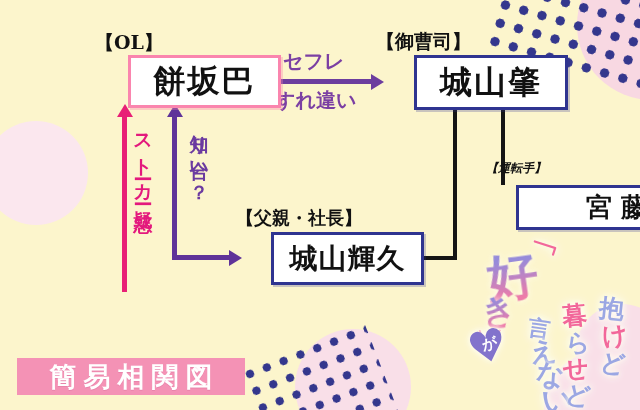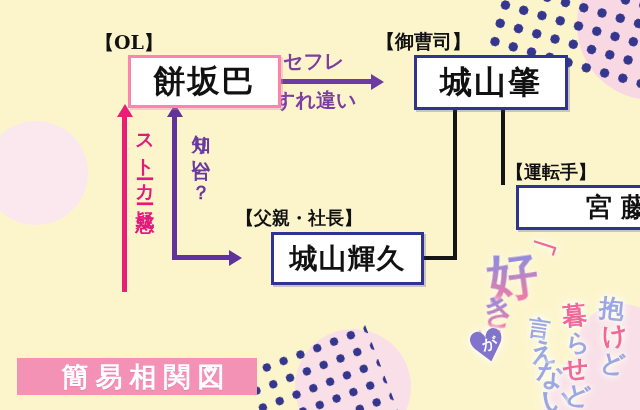--- a/index.html
+++ b/index.html
@@ -30,21 +30,21 @@
   #box-hero{left:383px;top:55px;width:148px;height:49px;font-size:32px;letter-spacing:2px;}
   #box-driver{left:485px;top:185px;width:111px;height:39px;font-size:26px;padding-left:42px;}
   #box-father{left:240px;top:232px;width:147px;height:47px;font-size:28px;letter-spacing:1px;}
   #box-ex{left:48px;top:292px;width:148px;height:44px;font-size:31px;}
   .role{
     position:absolute;z-index:6;color:#111;font-weight:bold;
     font-family:"DejaVu Serif","Liberation Serif",serif;white-space:nowrap;
   }
   #role-heroine{left:95px;top:30px;font-size:19px;text-align:center;}
   #role-hero{left:376px;top:29px;font-size:19px;}
-  #role-driver{left:506px;top:160px;font-size:18px;}
+  #role-driver{left:486px;top:160px;font-size:12px;font-style:italic;}
   #role-father{left:236px;top:206px;font-size:18px;}
   
   .seg{position:absolute;z-index:5;}
   .tri{position:absolute;width:0;height:0;z-index:5;}
   
   #line-hero-father-v{left:453px;top:110px;width:4px;height:150px;background:#151515;}
   #line-hero-father-h{left:393px;top:256px;width:64px;height:4px;background:#151515;}
   #line-hero-driver{left:501px;top:110px;width:4px;height:75px;background:#151515;}
   
   #arrow-sefure-line{left:258px;top:79px;width:114px;height:5px;background:#6C3D9E;}
@@ -52,32 +52,32 @@
   #head-sefure-r{left:371px;top:73.5px;border-top:8px solid transparent;border-bottom:8px solid transparent;border-left:13px solid #6C3D9E;}
   
   #arrow-stalker-line{left:122px;top:115px;width:5px;height:177px;background:#E81F76;}
   #head-stalker{left:116.5px;top:104px;border-left:8px solid transparent;border-right:8px solid transparent;border-bottom:13px solid #E81F76;}
   
   #arrow-acq-v{left:172px;top:115px;width:5px;height:145px;background:#5F3399;}
   #arrow-acq-h{left:173px;top:255px;width:57px;height:5px;background:#5F3399;}
   #head-acq-up{left:166.5px;top:104px;border-left:8px solid transparent;border-right:8px solid transparent;border-bottom:13px solid #5F3399;}
   #head-acq-right{left:229px;top:249.5px;border-top:8px solid transparent;border-bottom:8px solid transparent;border-left:13px solid #5F3399;}
   
-  .rlabel{position:absolute;z-index:6;font-weight:bold;white-space:nowrap;font-family:Liberation Mono, monospace;}
+  .rlabel{position:absolute;z-index:6;font-weight:bold;white-space:nowrap;}
   #label-sefure{left:283px;top:48px;font-size:20px;color:#7B3FA3;}
   #label-surechigai{left:275px;top:87px;font-size:20px;color:#7B3FA3;}
   .vtext{writing-mode:vertical-rl;}
   #label-stalker{left:131px;top:121px;font-size:19px;color:#E3197D;letter-spacing:2px;}
   #label-acq{left:187px;top:120px;font-size:19px;color:#6B3AA0;letter-spacing:2px;}
   
   #badge{
     position:absolute;left:17px;top:358px;width:228px;height:37px;z-index:7;
     background:#F492B5;color:#fff;display:flex;align-items:center;justify-content:center;
     font-family:"DejaVu Serif","Liberation Serif",serif;font-weight:bold;font-size:27px;
-    letter-spacing:7px;text-indent:7px;text-shadow:0 1px 0 #E884AB;padding-left:12px;
+    letter-spacing:7px;text-indent:7px;text-shadow:0 1px 0 #E884AB;
   }
   
   .tg{position:absolute;z-index:4;font-weight:bold;
       text-shadow:0 0 5px #FFFDF2,0 0 9px #FFFDF2,0 0 12px #FFFDF2;}
   .tg-pink{color:#F2679A;}
   .tg-lav{color:#9BA7E3;}
   .tg-grad{
     background:linear-gradient(180deg,#968BDA 25%,#EE7BA8 80%);
     -webkit-background-clip:text;background-clip:text;color:transparent;
     text-shadow:none;filter:drop-shadow(0 0 3px rgba(255,253,242,0.95));

